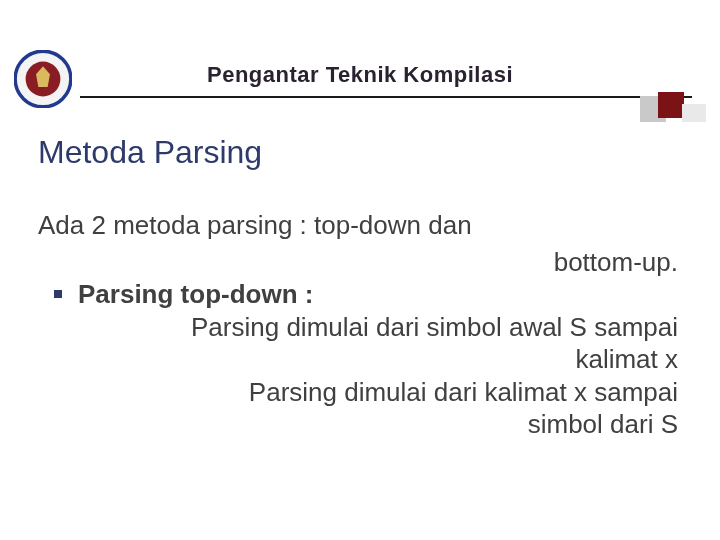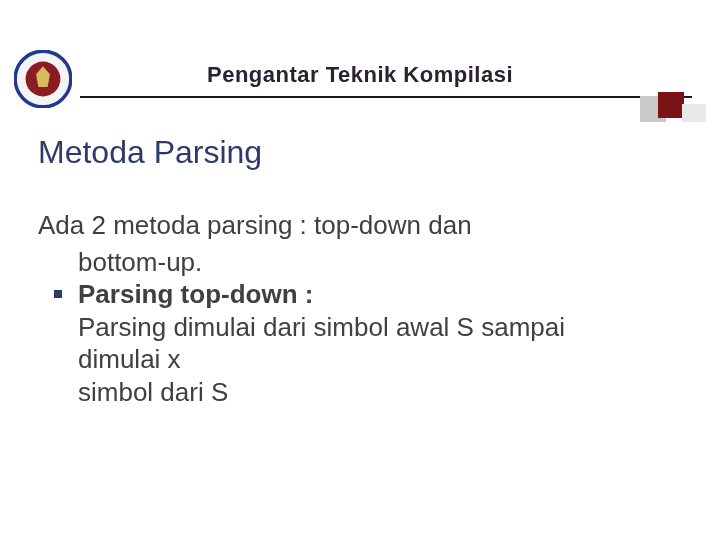--- a/index.html
+++ b/index.html
@@ -77,21 +77,21 @@
   .body {
     position: absolute;
     left: 38px;
     top: 165px;
     width: 640px;
     font-size: 26px;
     line-height: 1.25;
     color: #404040;
   }
   .intro { margin-bottom: 4px; }
-  .indent { padding-left: 40px; }
+  .indent { padding-left: 40px; text-align: right; }
   .item  { padding-left: 40px; position: relative; font-weight: bold; }
   .item .bullet {
     position: absolute;
     left: 16px;
     top: 12px;
     width: 8px;
     height: 8px;
     background: #2e3a6b;
   }
 </style>
@@ -124,18 +124,19 @@
 
   <div class="body">
     <div class="intro">Ada 2 metoda parsing : top-down dan</div>
     <div class="indent">bottom-up.</div>
 
     <div class="item">
       <span class="bullet"></span>
       <span>Parsing top-down :</span>
     </div>
     <div class="indent">Parsing dimulai dari simbol awal S sampai</div>
-    <div class="indent">dimulai x</div>
+    <div class="indent">kalimat x</div>
 
+    <div class="indent">Parsing dimulai dari kalimat x sampai</div>
     <div class="indent">simbol dari S</div>
   </div>
 
 </div>
 
 </body></html>

